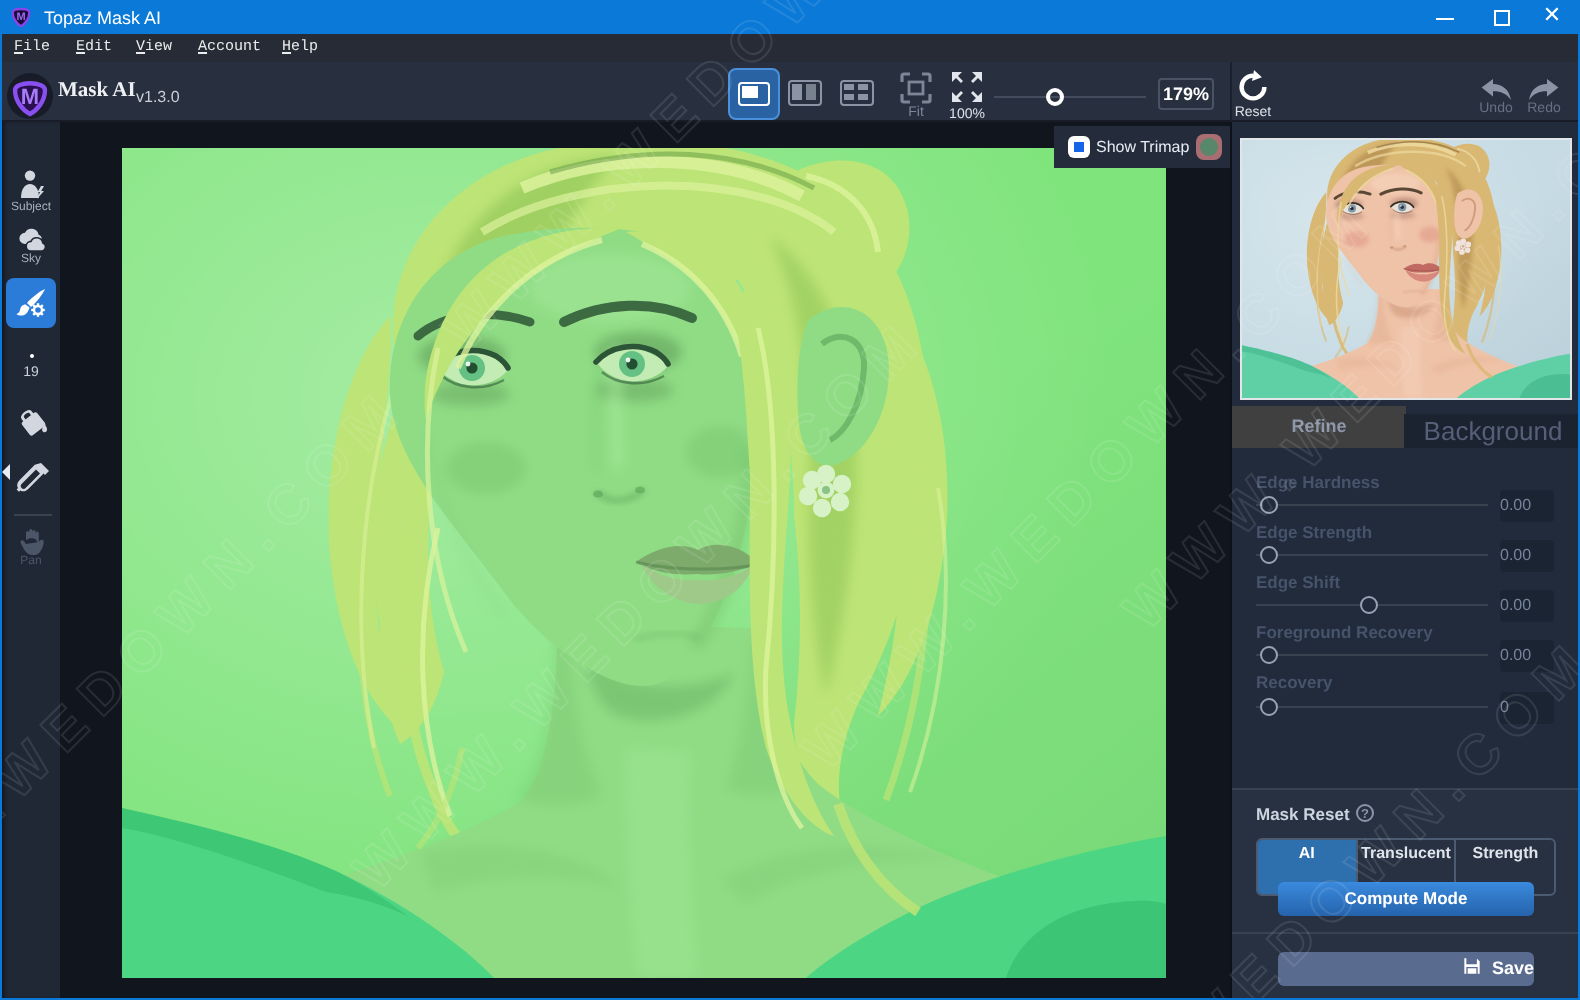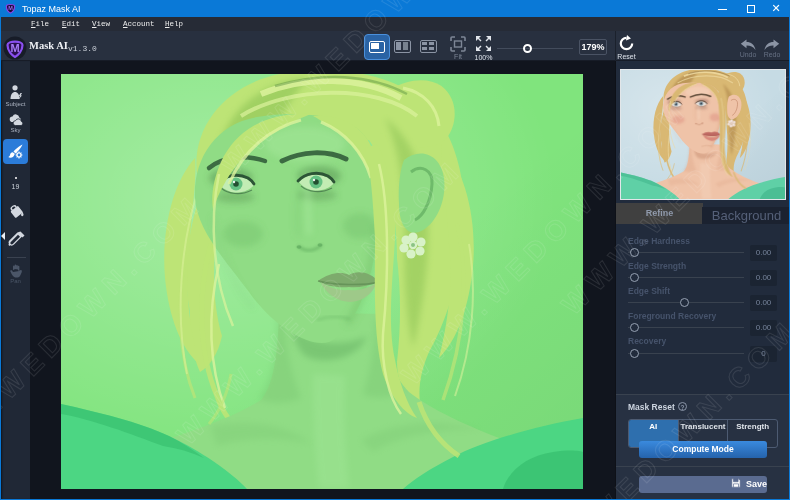--- a/index.html
+++ b/index.html
@@ -7,25 +7,25 @@
 #win { position:absolute; left:0; top:0; width:790px; height:500px; }
 .abs { position:absolute; }
 
 #titlebar { position:absolute; left:0; top:0; width:790px; height:32px; background:#0a79d7; }
 #titletxt { position:absolute; left:22px; top:0; height:17px; line-height:18px; font-size:9px; color:#fff; }
 #minbtn { position:absolute; left:718px; top:9px; width:9px; height:1px; background:#fff; }
 #maxbtn { position:absolute; left:747px; top:5px; width:8px; height:8px; border:1px solid #fff; }
 #closebtn { position:absolute; left:769px; top:1px; width:14px; height:15px; color:#fff; font-size:11px; line-height:15px; text-align:center; }
 
 #menubar { position:absolute; left:0; top:17px; width:790px; height:14px; background:#262b36; font-family:"Liberation Mono",monospace; font-size:7.5px; color:#ececec; }
-.mi { position:absolute; top:0; height:14px; line-height:14px;margin-left:24px; }
+.mi { position:absolute; top:0; height:14px; line-height:14px; }
 
 #toolbar { position:absolute; left:0; top:31px; width:790px; height:30px; background:#28303f; border-bottom:1px solid #171c27; }
 #logotxt { position:absolute; left:29px; top:40px; font-family:"Liberation Serif",serif; font-weight:bold; font-size:10.5px; color:#eef0f4; letter-spacing:0; }
-#vertxt { position:absolute; left:68px; top:44px; font-size:8px; color:#c9ced6;font-family:Liberation Mono, monospace; }
+#vertxt { position:absolute; left:68px; top:44px; font-size:8px; color:#c9ced6; }
 #vbtn1 { position:absolute; left:364px; top:34px; width:26px; height:26px; background:#2a63a4; border:1px solid #4a90dc; border-radius:4px; }
 .ico { position:absolute; }
 #zoomslider { position:absolute; left:497px; top:48px; width:76px; height:1px; background:#434c5c; }
 #zoomknob { position:absolute; left:523px; top:44px; width:9px; height:9px; border:2px solid #fff; border-radius:50%; }
 #zoombox { position:absolute; left:579px; top:39px; width:28px; height:16px; border:1px solid #4a5364; border-radius:2px; color:#fff; font-size:9px; font-weight:bold; text-align:center; line-height:15px; }
 .tlabel { position:absolute; font-size:7px; color:#dde2ea; text-align:center; }
 .tlabel2 { position:absolute; font-size:7px; color:#667083; text-align:center; }
 
 #sidebar { position:absolute; left:1px; top:61px; width:29px; height:438px; background:#202836; box-shadow:inset 2px 0 2px -1px #10141c; }
 .slabel { position:absolute; font-size:6px; color:#a9b1bf; width:29px; text-align:center; left:0; }
@@ -40,21 +40,21 @@
 #tmswatch { position:absolute; left:71px; top:4px; width:13px; height:13px; background:#a86e72; border-radius:4px; }
 #tmswatch div { position:absolute; left:2px; top:2px; width:9px; height:9px; border-radius:50%; background:#57886b; }
 
 #rpanel { position:absolute; left:615px; top:61px; width:175px; height:438px; background:#212b3c; border-left:1px solid #0e1118; }
 #thumb { position:absolute; left:4px; top:8px; width:166px; height:131px; border:1px solid #e2e6e9; background:#c3d8e2; }
 #tabrefine { position:absolute; left:0; top:142px; width:87px; height:21px; background:#404040; color:#8d97a9; font-size:9px; font-weight:bold; text-align:center; line-height:21px; }
 #tabbg { position:absolute; left:86px; top:146px; width:89px; height:17px; background:#1b2230; color:#556078; font-size:13px; text-align:center; line-height:17px; }
 .srow-label { position:absolute; left:12px; font-size:8.5px; font-weight:bold; color:#46536b; }
 .strack { position:absolute; left:12px; width:116px; height:1px; background:#39424f; }
 .sknob { position:absolute; width:9px; height:9px; border:1.5px solid #97a2b3; border-radius:50%; background:#212b3c; }
-.sval { position:absolute; left:134px; width:27px; height:16px; background:#1b2432; border-radius:2px; color:#76839a; font-size:8px; text-align:center; line-height:16px; }
+.sval { position:absolute; left:134px; width:27px; height:16px; background:#1b2432; border-radius:2px; color:#76839a; font-size:8px; text-align:left; line-height:16px; }
 #masksec { position:absolute; left:0; top:333px; width:175px; height:105px; background:#273142; border-top:1px solid #39424f; }
 #mmtitle { position:absolute; left:12px; top:7px; font-size:8.5px; font-weight:bold; color:#ccd4df; }
 #mmhelp { position:absolute; left:62px; top:7px; width:9px; height:9px; border:1px solid #8a95a8; border-radius:50%; color:#8a95a8; font-size:6.5px; text-align:center; line-height:9px; font-weight:bold; }
 #segctl { position:absolute; left:12px; top:24px; width:150px; height:29px; border:1px solid #4d5b72; border-radius:3px; display:flex; }
 #segctl .seg { flex:1; font-size:8px; font-weight:bold; color:#dfe4ea; text-align:center; line-height:14px; border-right:1px solid #4d5b72; }
 #segctl .seg.on { background:#2e6fae; color:#fff; border-radius:2px 0 0 2px; }
 #segctl .seg:last-child { border-right:none; }
 #computebtn { position:absolute; left:23px; top:46px; width:128px; height:17px; border-radius:3px; background:linear-gradient(#3a8ade,#2563ac); color:#fff; font-size:8.5px; font-weight:bold; text-align:center; line-height:17px; }
 #savesep { position:absolute; left:0; top:71px; width:175px; height:1px; background:#39424f; }
 #savebtn { position:absolute; left:23px; top:81px; width:128px; height:17px; border-radius:3px; background:#5a6b90; color:#fff; font-size:9px; font-weight:bold; text-align:right; line-height:17px; }
@@ -323,20 +323,29 @@
   </svg>
   <div class="slabel" style="top:217px;color:#4b5668">Pan</div>
   <div class="abs" style="left:0;top:171px;width:0;height:0;border-top:4px solid transparent;border-bottom:4px solid transparent;border-right:4px solid #e8ecf2"></div>
 </div>
 
 <div id="canvas">
   <svg id="mainimg" class="msk" viewBox="0 0 522 415" preserveAspectRatio="none">
         <use href="#portrait"></use>
       </svg>
 </div>
+<div id="trimapbar">
+  <div id="tmcheck">
+        <div></div>
+      </div>
+  <div id="tmtxt">Show Trimap</div>
+  <div id="tmswatch">
+        <div></div>
+      </div>
+</div>
 
 <div id="rpanel">
   <div id="thumb">
     <svg class="nat" style="position:absolute;left:0;top:0" width="164" height="129" viewBox="0 0 522 415" preserveAspectRatio="none">
           <use href="#portrait"></use>
         </svg>
   </div>
   <div id="tabrefine">Refine</div>
   <div id="tabbg">Background</div>
 

